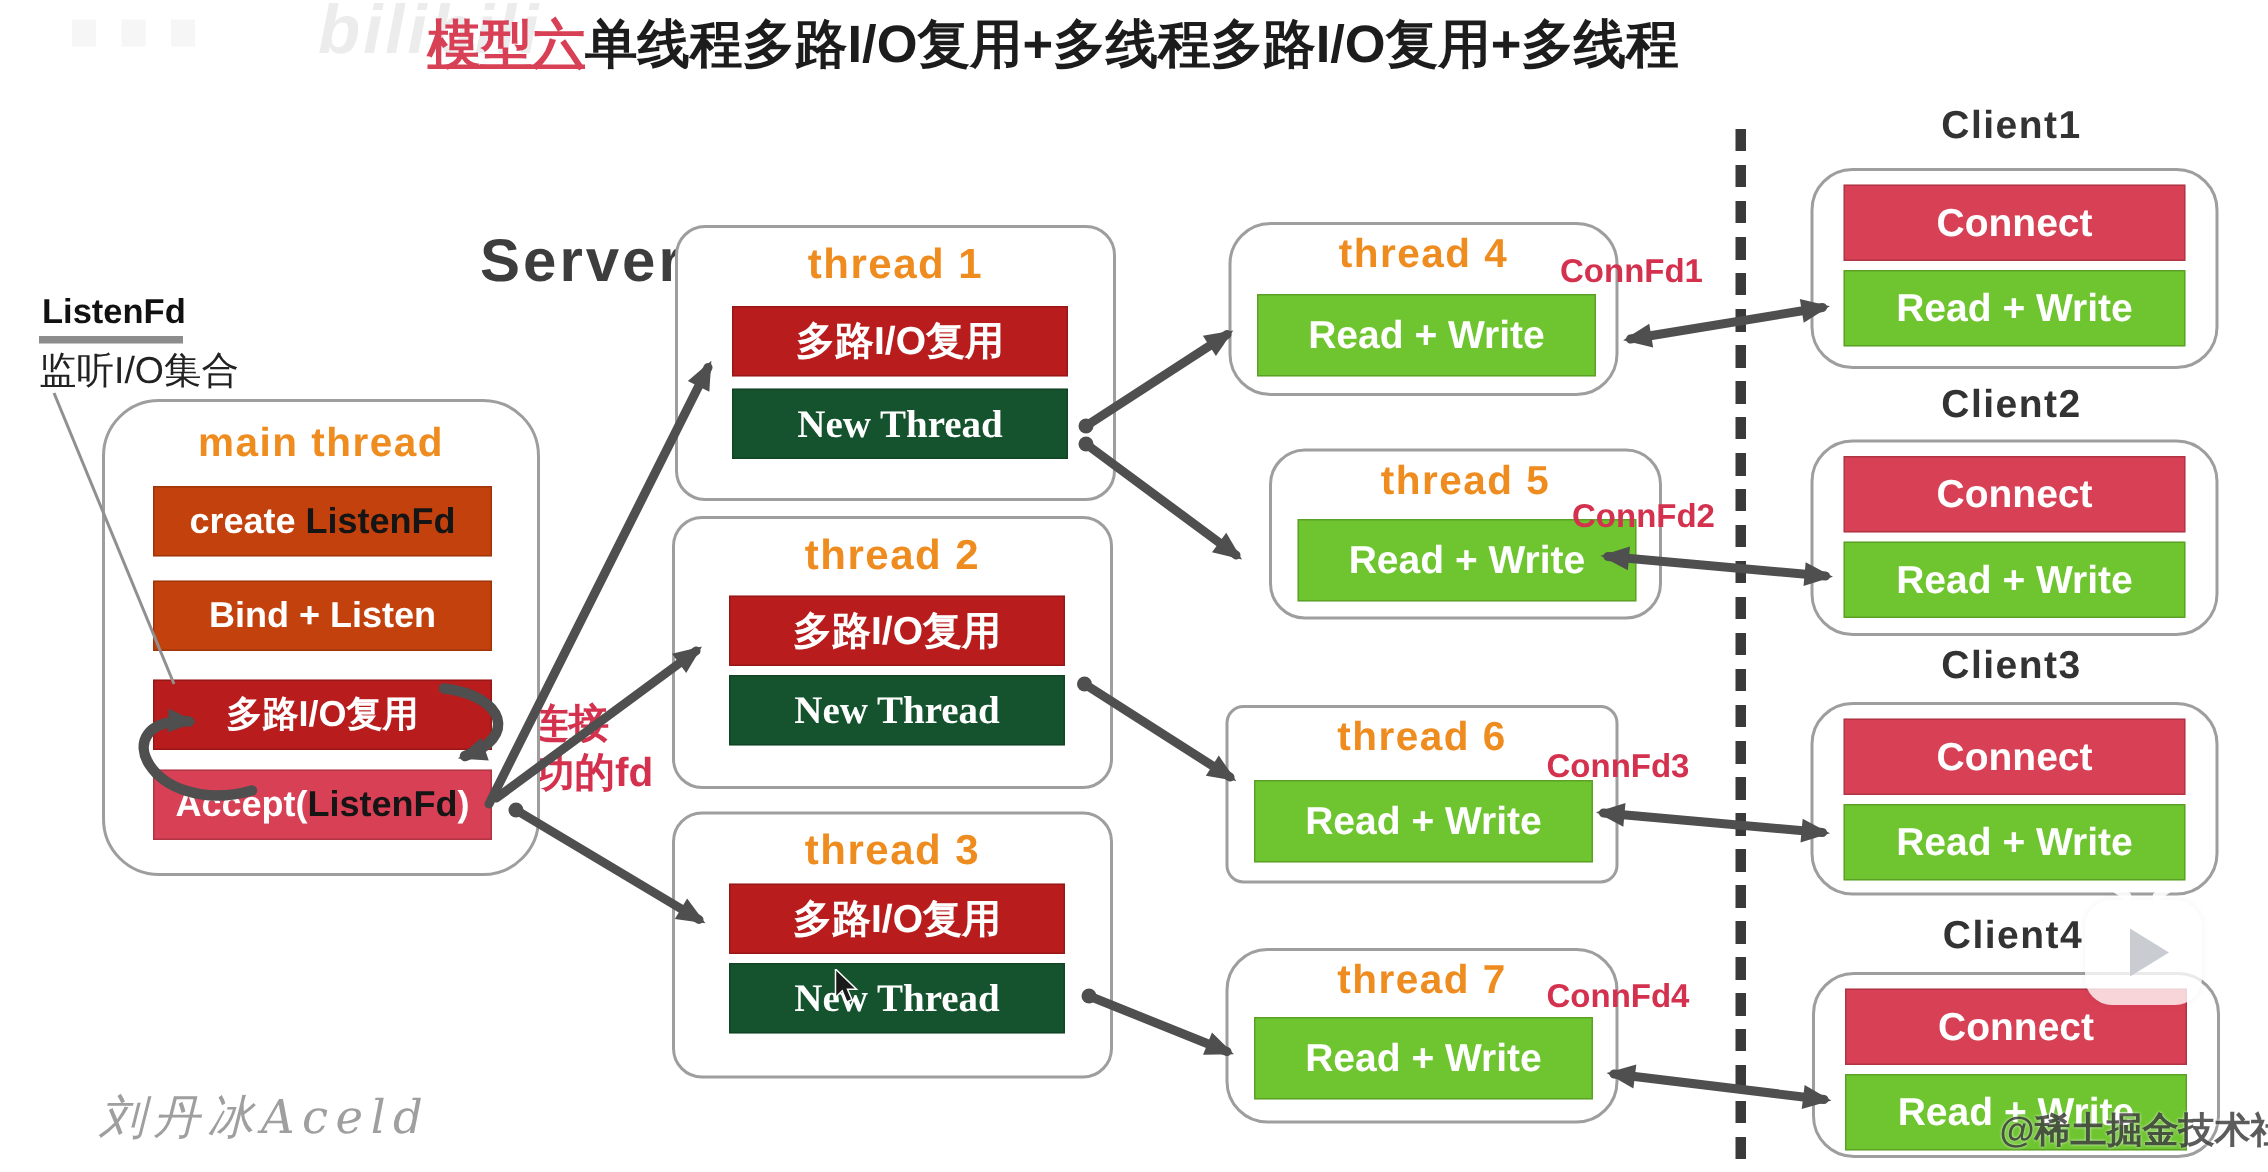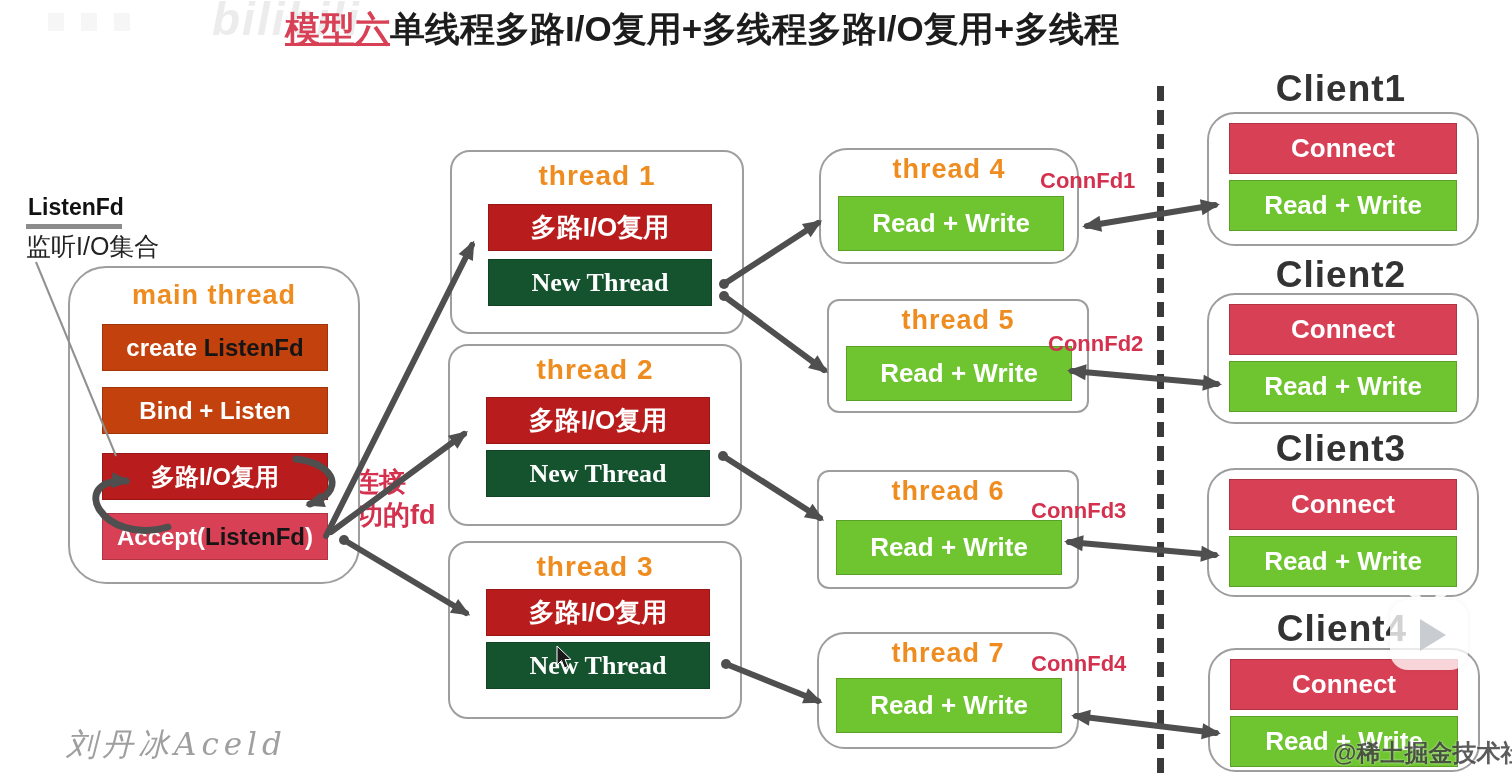--- a/index.html
+++ b/index.html
@@ -11,21 +11,21 @@
   .row.purple{background:#b91c1c;}
   .row.orange{background:#14532d;font-family:Liberation Serif, serif;}
   .row.redbox{background:#d84055;}
   .row.green{background:#6ec52f;}
   .bk{color:#151515;}
   .wt{color:#ffffff;}
 
   .mux-title,.mt-title{position:absolute;left:0;width:100%;text-align:center;
     color:#ef8c1f;font-weight:bold;font-size:28px;letter-spacing:1px;}
   .client-title{position:absolute;text-align:center;color:#333;font-weight:bold;
-    font-size:37px;letter-spacing:1px;}
+    font-size:26px;letter-spacing:1px;}
   .connfd{position:absolute;color:#d4314e;font-weight:bold;font-size:22px;}
 
   
   .main-title{position:absolute;left:285px;top:6px;font-size:35px;font-weight:bold;color:#1c1c1c;white-space:nowrap;}
   .main-title .accent{color:#d84055;margin-right:0;text-decoration:underline;}
 
   .server-label{position:absolute;left:320px;top:152px;font-size:40px;font-weight:bold;color:#3d3d3d;letter-spacing:2px;}
 
   
   .lf-title{position:absolute;left:28px;top:194px;font-size:23px;font-weight:bold;color:#111;}
@@ -89,20 +89,21 @@
   <div class="tl-sq" style="left:48px"></div>
   <div class="tl-sq" style="left:81px"></div>
   <div class="tl-sq" style="left:114px"></div>
 
   <div class="wm-bili">bilibili</div>
 
   <div class="main-title">
     <span class="accent">模型六</span><span>单线程多路I/O复用+多线程多路I/O复用+多线程</span>
   </div>
 
+  <div class="server-label">Server</div>
 
   <div class="lf-title">ListenFd</div>
   <div class="lf-underline"></div>
   <div class="lf-sub">监听I/O集合</div>
 
   <div class="note1">连接</div>
   <div class="note2">成功的fd</div>
 
   <div class="box" id="main-thread-box">
     <div class="mt-title">main thread</div>
@@ -133,21 +134,21 @@
   <div class="box mux-box" style="left:448px;top:541px;width:290px;height:174px">
     <div class="mux-title">thread 3</div>
     <div class="row purple" style="top:46px">多路I/O复用</div>
     <div class="row orange" style="top:99px">New Thread</div>
   </div>
 
   <div class="box rw-box" style="left:819px;top:148px;width:256px;height:112px;border-radius:28px">
     <div class="mux-title">thread 4</div>
     <div class="row green" style="top:46px">Read + Write</div>
   </div>
-  <div class="box rw-box" style="left:827px;top:299px;width:258px;height:110px;border-radius:12px">
+  <div class="box rw-box" style="left:846px;top:299px;width:258px;height:110px;border-radius:24px">
     <div class="mux-title">thread 5</div>
     <div class="row green" style="top:45px">Read + Write</div>
   </div>
   <div class="box rw-box" style="left:817px;top:470px;width:258px;height:115px;border-radius:12px">
     <div class="mux-title">thread 6</div>
     <div class="row green" style="top:48px">Read + Write</div>
   </div>
   <div class="box rw-box" style="left:817px;top:632px;width:258px;height:113px;border-radius:28px">
     <div class="mux-title">thread 7</div>
     <div class="row green" style="top:44px">Read + Write</div>

